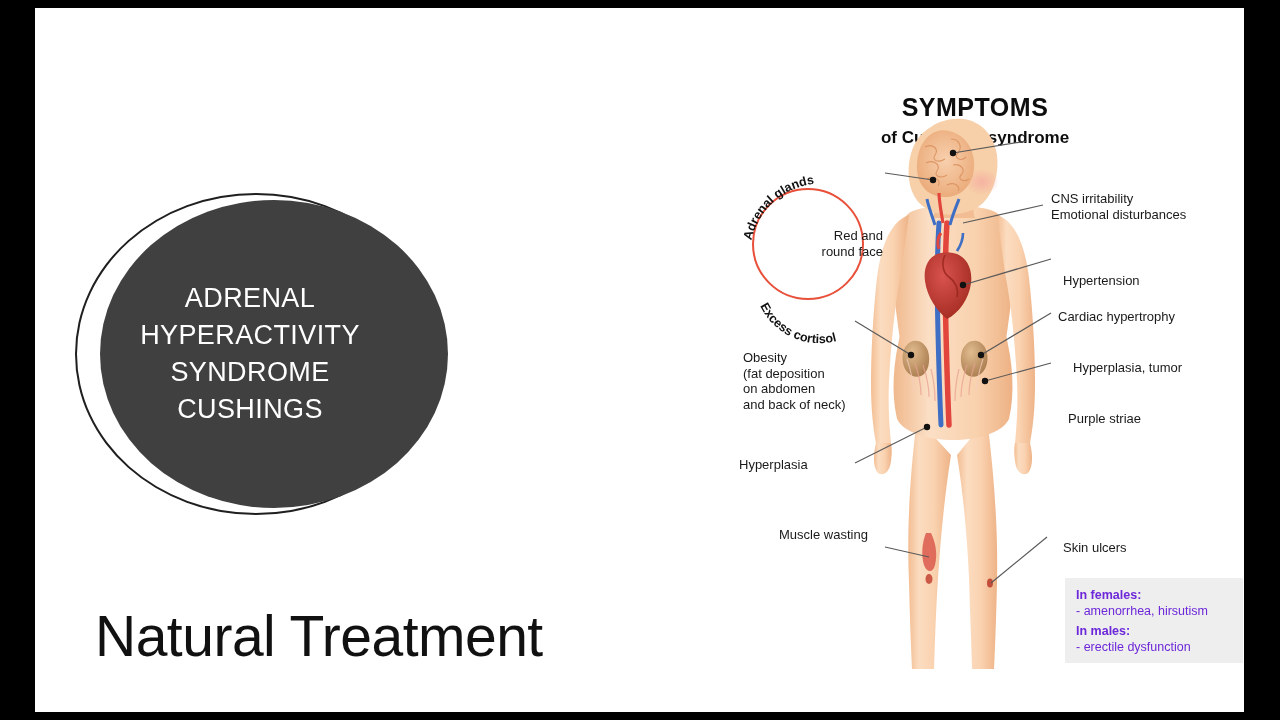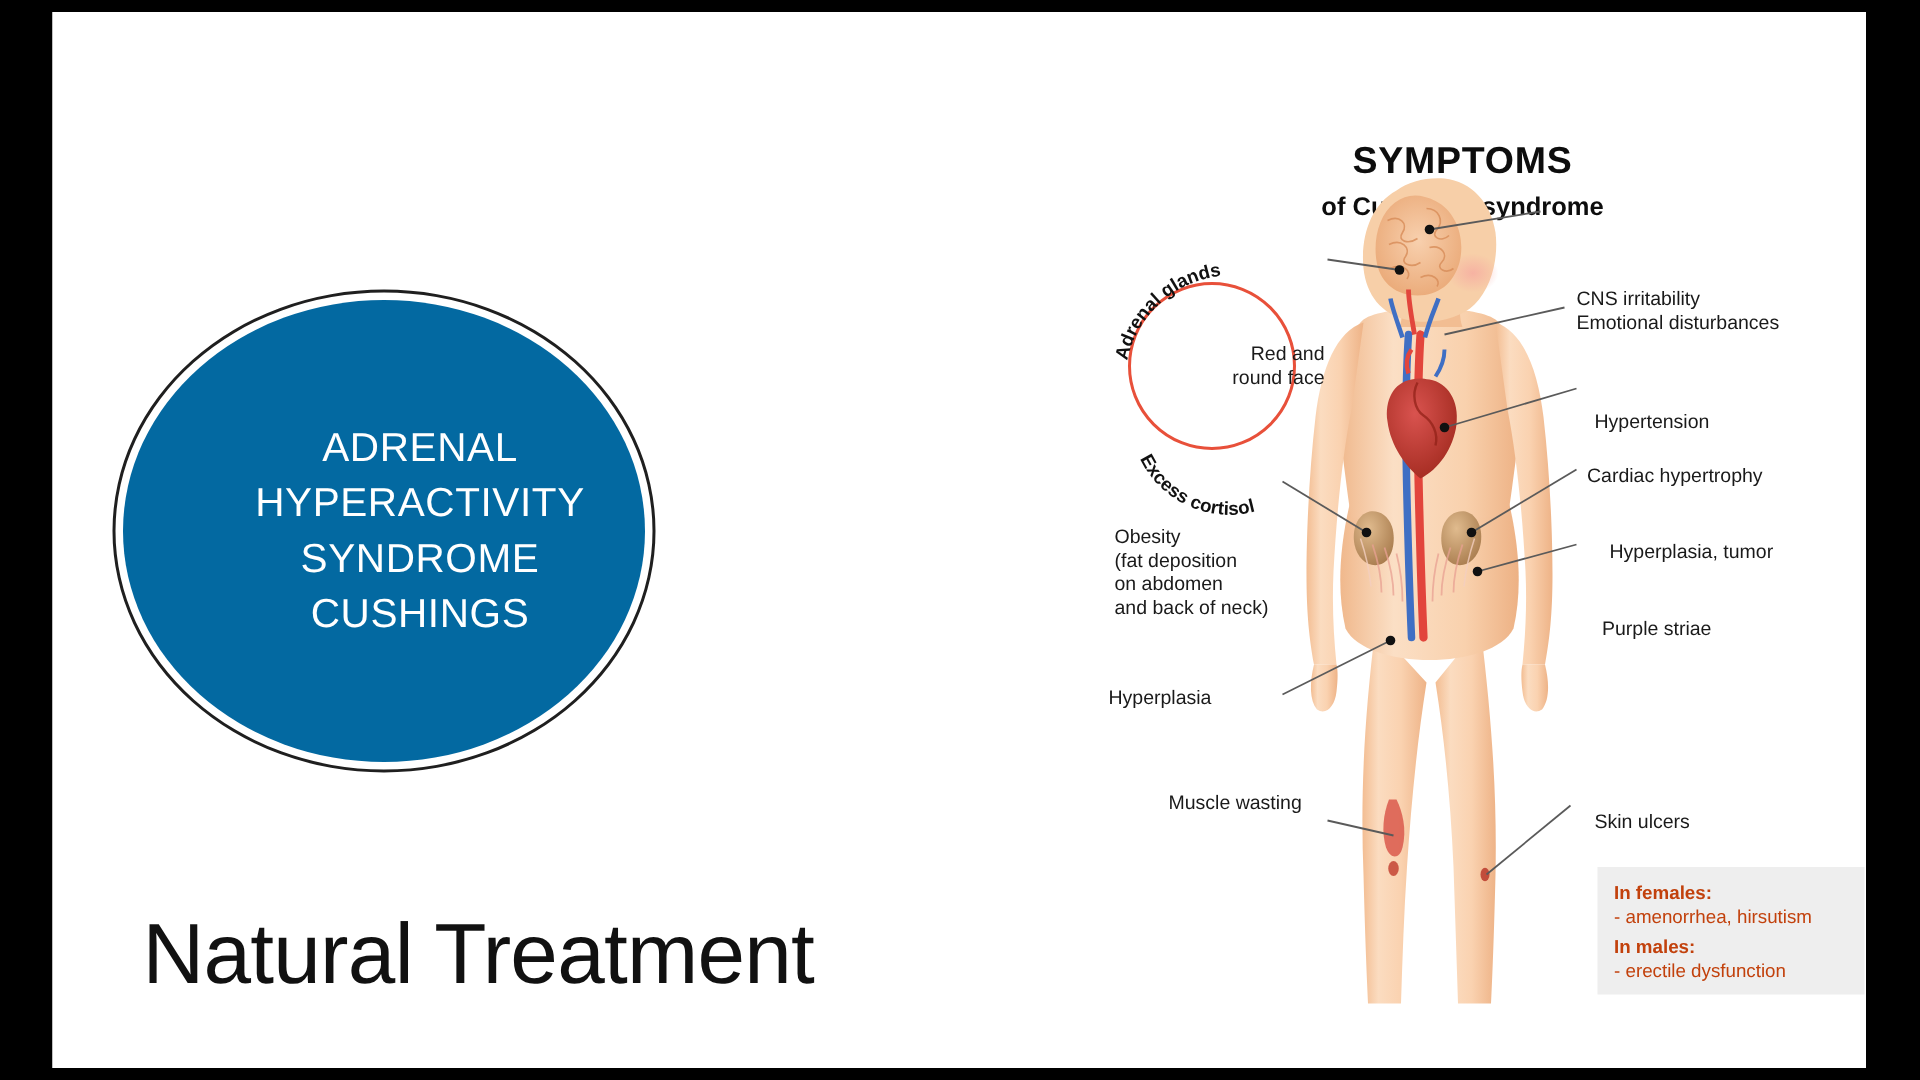--- a/index.html
+++ b/index.html
@@ -72,28 +72,28 @@
   .badge-ring {
     position: absolute;
     left: 4px; top: 4px;
     width: 354px; height: 314px;
     border-radius: 50%;
     border: 3px solid #ffffff;
     box-sizing: border-box;
   }
   .badge-fill {
     position: absolute;
-    left: 7px; top: 7px;
+    left: 25px; top: 7px;
     width: 348px; height: 308px;
     border-radius: 50%;
-    background: #0369a1;
+    background: #404040;
     box-sizing: border-box;
     display: flex;
     align-items: center;
-    justify-content: flex-end;
+    justify-content: flex-start;
   }
   .badge-text {
     color: #ffffff;
     font-size: 27px;
     line-height: 37px;
     text-align: center;
     letter-spacing: 0.4px;
     font-weight: 400;
     width: 300px;
   }
@@ -175,21 +175,21 @@
     position: absolute;
     left: 370px;
     top: 515px;
     width: 178px;
     height: 85px;
     background: #eeeeee;
     padding: 9px 11px;
     box-sizing: border-box;
     font-size: 12.5px;
     line-height: 16px;
-    color: #c2410c;
+    color: #6d28d9;
   }
   .infobox b { font-weight: bold; }
 
   .leader { position: absolute; left: 0; top: 0; }
 </style>
 </head>
 <body>
 
 <div class="stage">
 

